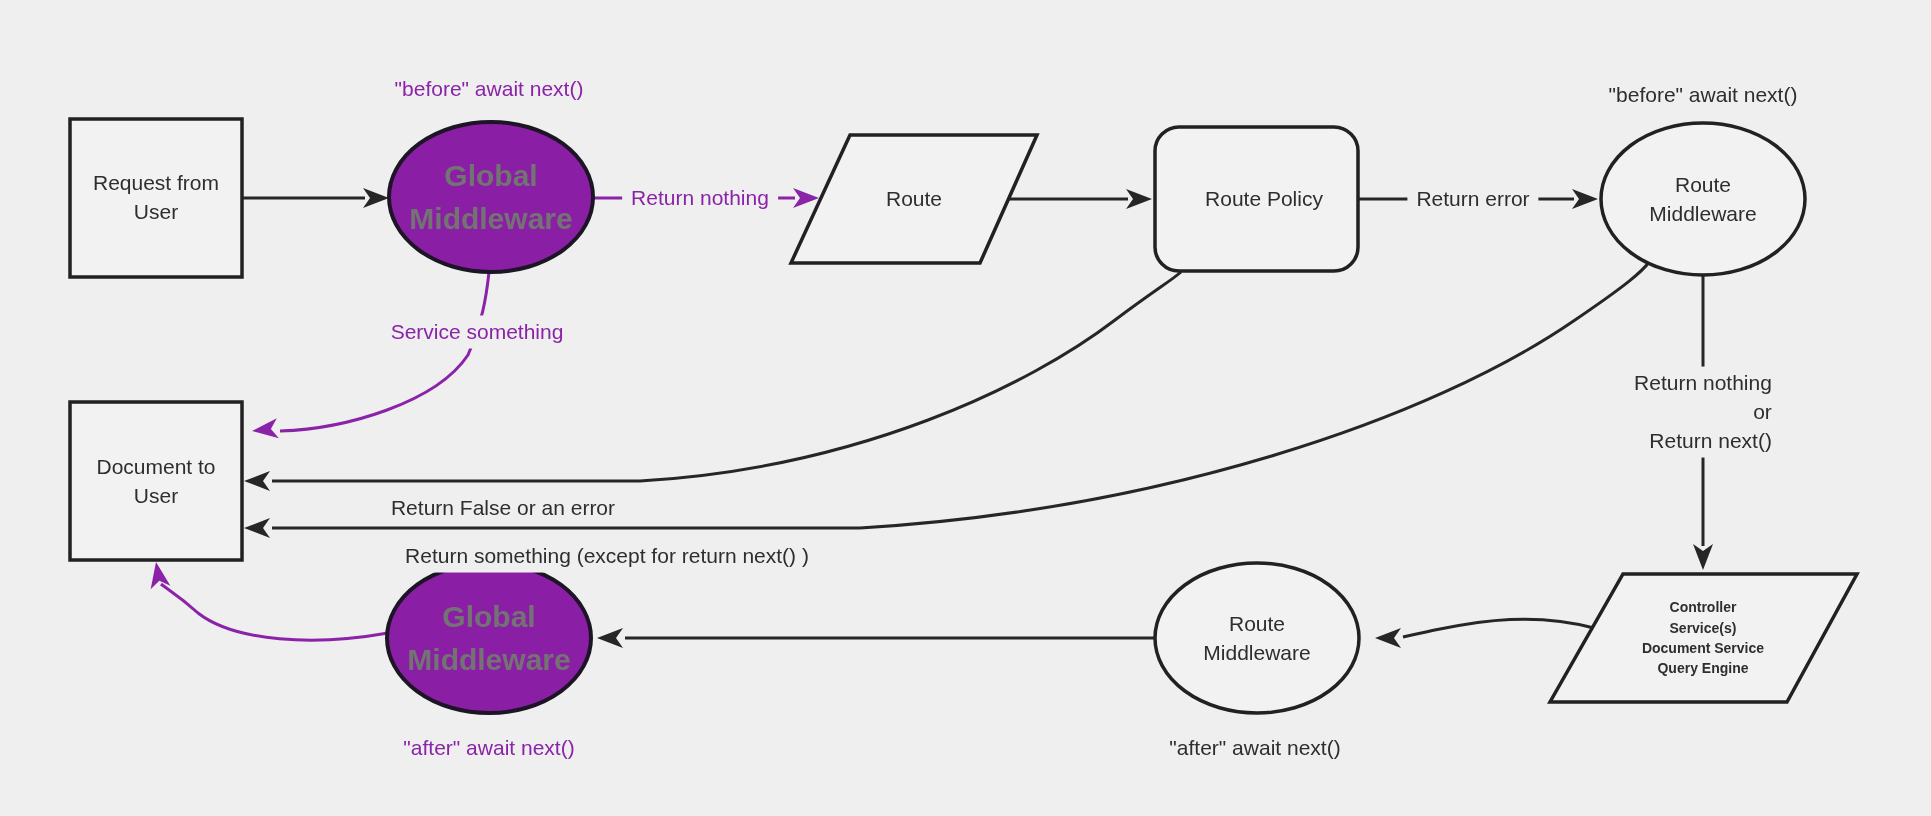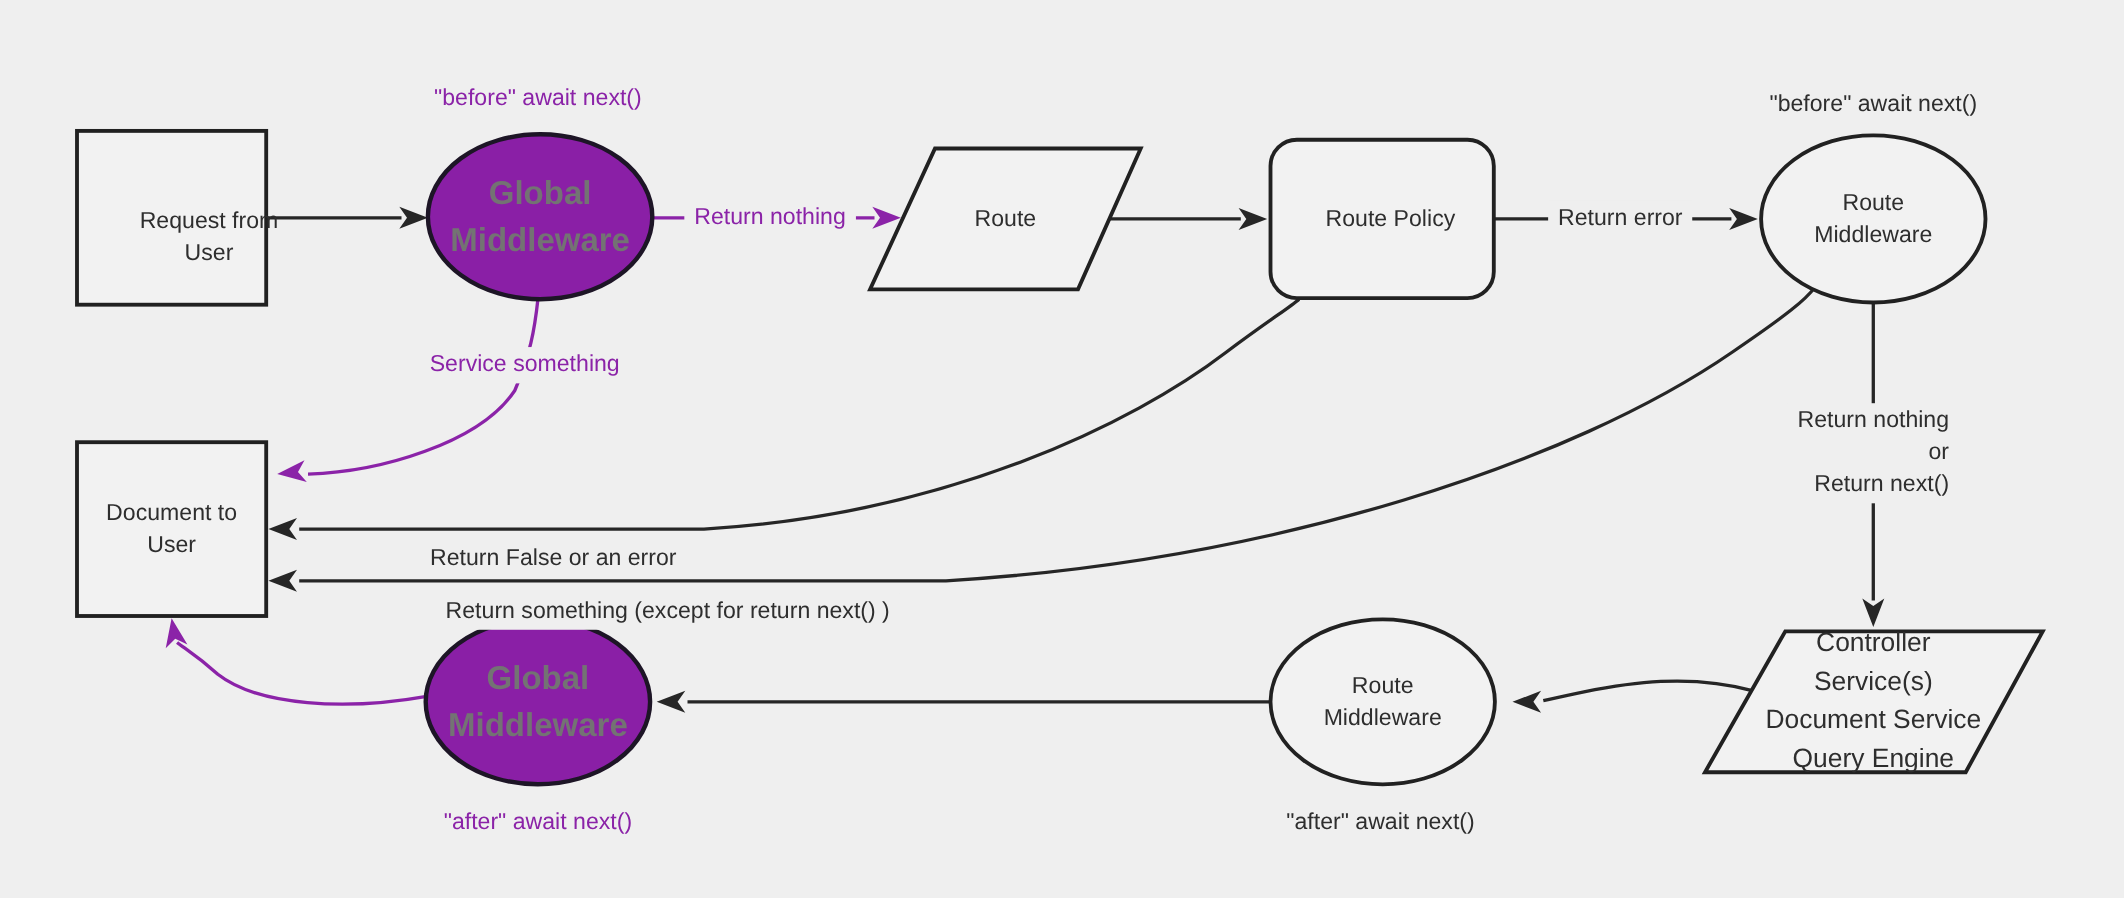--- a/index.html
+++ b/index.html
@@ -27,21 +27,21 @@
   .arrow-purple{fill:var(--purple);stroke:none;}
   .shape-light{fill:var(--node-fill);stroke:var(--border);stroke-width:3.5;}
   .shape-purple{fill:var(--purple-fill);stroke:var(--purple-border);stroke-width:4;}
   .node-label{
     position:absolute;
     display:flex;align-items:center;justify-content:center;
     font-size:21px;line-height:1.4;color:var(--text);
     white-space:pre-line;text-align:center;
   }
   .ellipse-label{font-weight:bold;color:#737373;font-size:30px;line-height:1.45;}
-  .small-label{font-size:24px;line-height:1.45;}
+  .small-label{font-size:14px;line-height:1.45;font-weight:bold;}
   .edge-label{
     position:absolute;transform:translate(-50%,-50%);
     background:var(--bg);padding:2px 9px;
     font-size:21px;line-height:1.38;color:var(--text);
     white-space:pre-line;text-align:right;
   }
   .annotation{
     position:absolute;transform:translate(-50%,-50%);
     font-size:21px;color:var(--text);white-space:nowrap;
   }
@@ -89,21 +89,21 @@
   <ellipse class="shape-purple" cx="491" cy="197" rx="102" ry="75"></ellipse>
   <polygon class="shape-light" points="850,135 1037,135 980,263 791,263"></polygon>
   <rect class="shape-light" x="1155" y="127" width="203" height="144" rx="24"></rect>
   <ellipse class="shape-light" cx="1703" cy="199" rx="102" ry="76"></ellipse>
   <polygon class="shape-light" points="1623,574 1857,574 1787,702 1550,702"></polygon>
   <ellipse class="shape-light" cx="1257" cy="638" rx="102" ry="75"></ellipse>
   <ellipse class="shape-purple" cx="489" cy="638" rx="102" ry="75"></ellipse>
   <rect class="shape-light" x="70" y="402" width="172" height="158"></rect>
 </svg>
 
-<div class="node-label" style="left:70px;top:136px;width:172px;height:158px;padding-left:34px;">Request from
+<div class="node-label" style="left:70px;top:118px;width:172px;height:158px;">Request from
 User</div>
 
 <div class="node-label ellipse-label" style="left:389px;top:127px;width:204px;height:140px;">Global
 Middleware</div>
 
 <div class="node-label" style="left:830px;top:169px;width:168px;height:60px;">Route</div>
 
 <div class="node-label" style="left:1155px;top:127px;width:170px;height:144px;padding-left:24px;">Route Policy</div>
 
 <div class="node-label" style="left:1601px;top:124px;width:204px;height:150px;">Route

